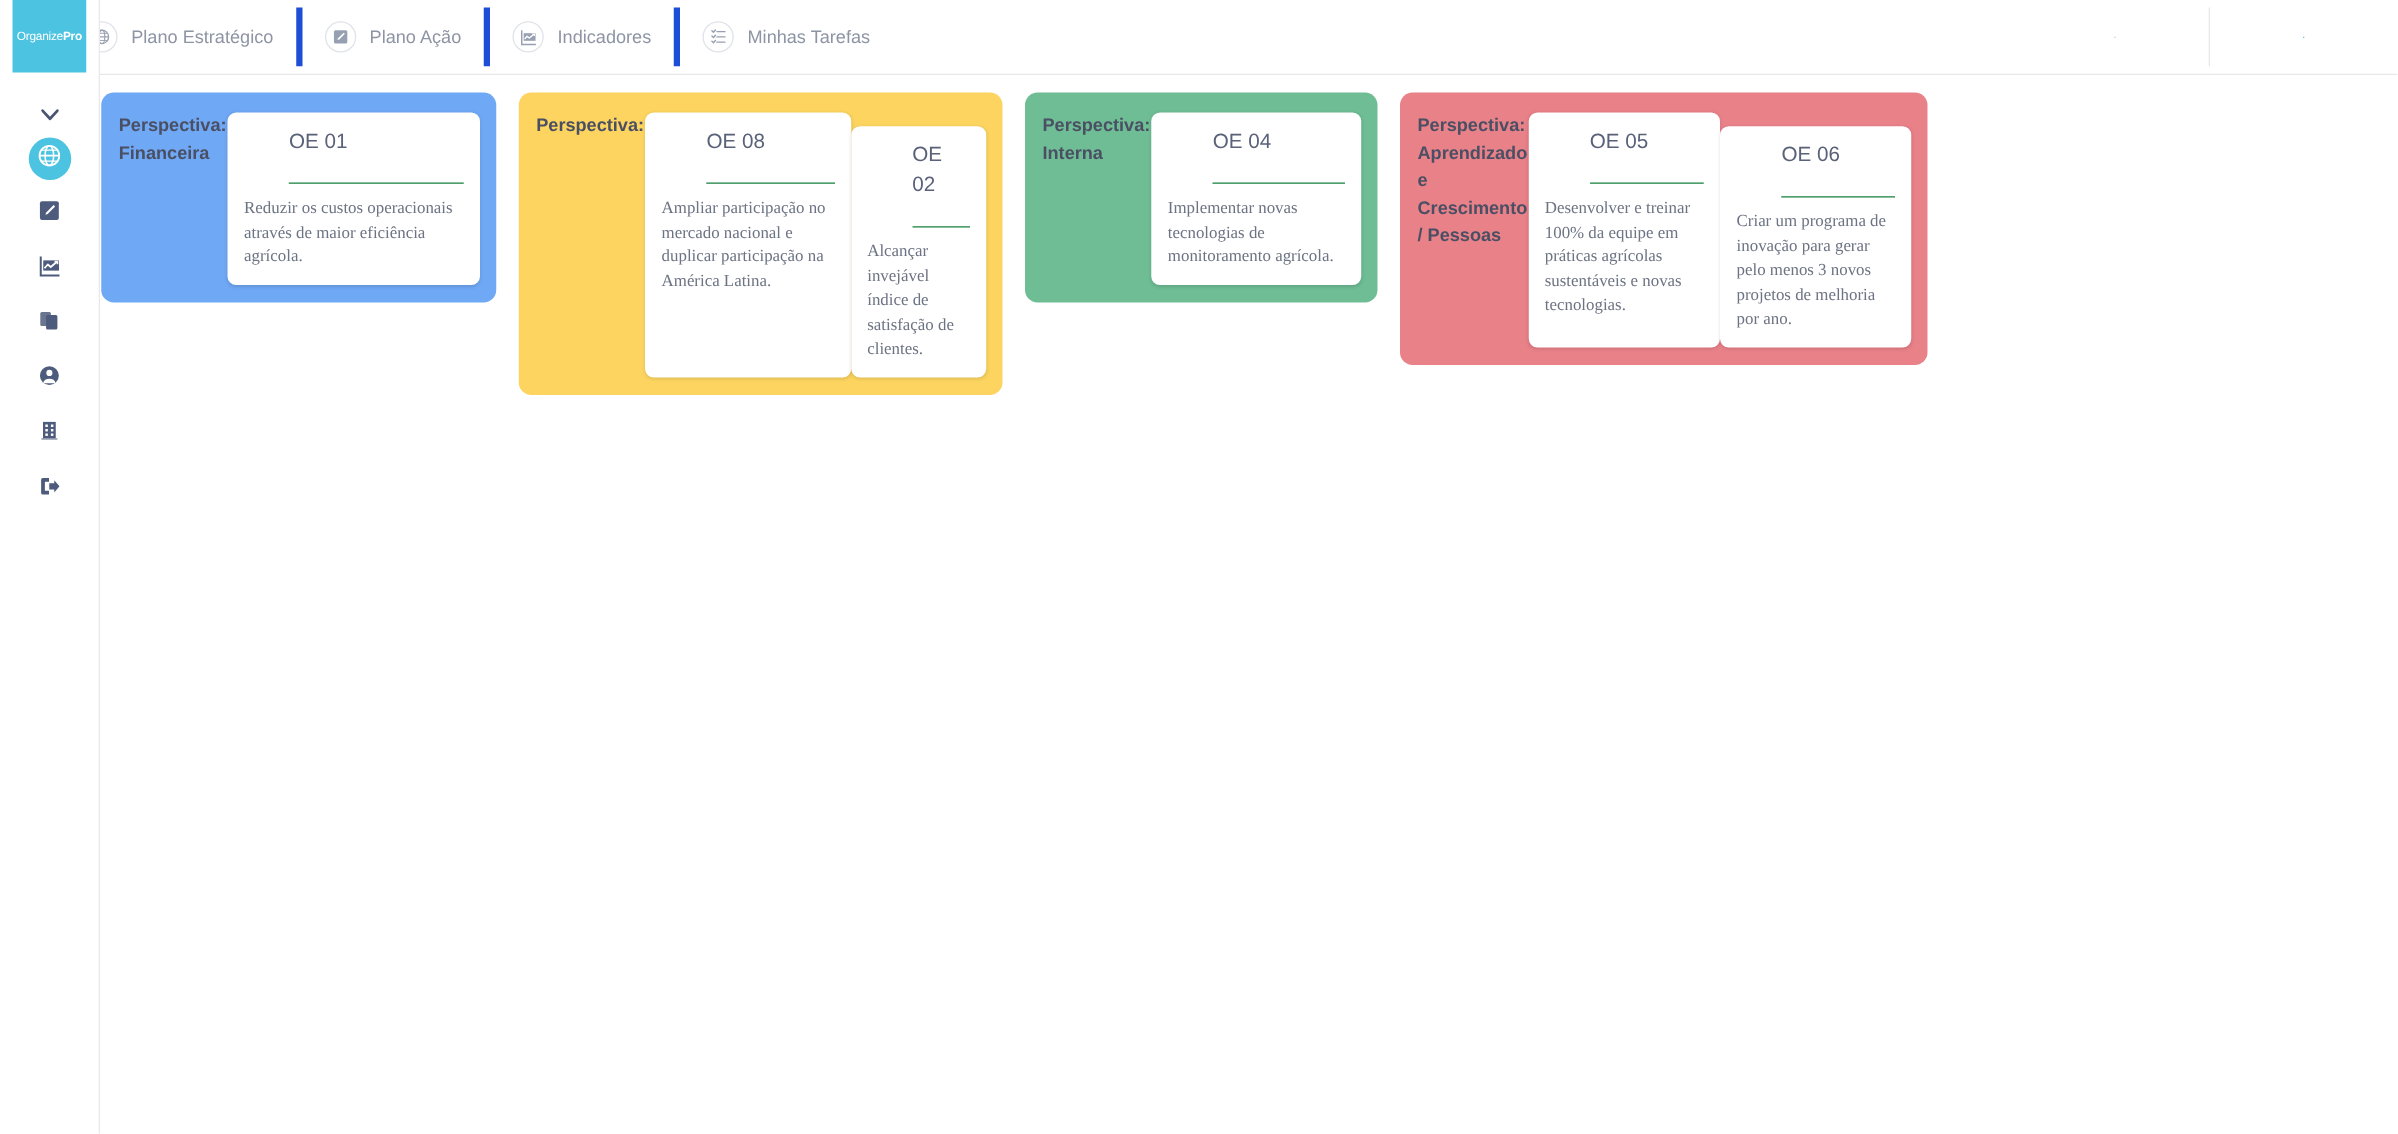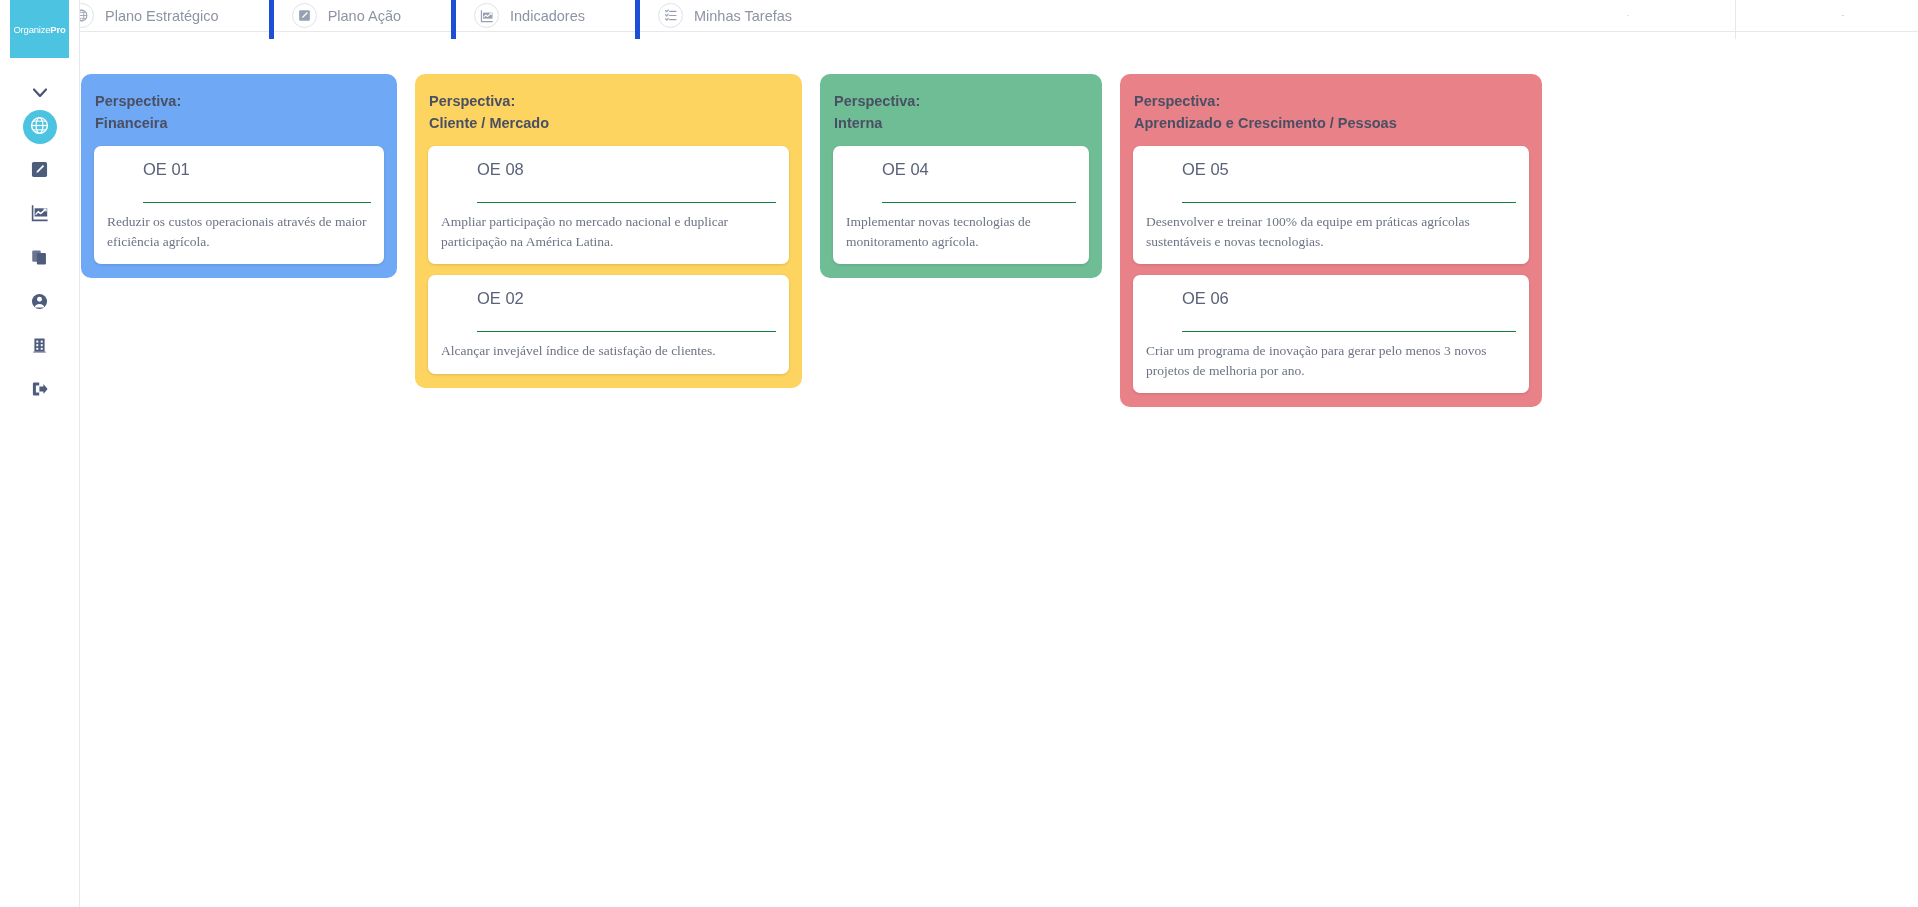--- a/index.html
+++ b/index.html
@@ -81,26 +81,25 @@
   .side-item.active {
     background: #4cc3e0;
   }
 
   
   .topbar {
     position: absolute;
     left: 59px;
     top: 0;
     right: 0;
-    height: 32px;
+    height: 60px;
     background: #ffffff;
     border-bottom: 1px solid #e8e8ea;
     display: flex;
     align-items: center;
-    gap: 32px;
   }
 
   .nav-item {
     display: flex;
     align-items: center;
     gap: 11px;
     height: 47px;
     padding: 0 18px 0 10px;
     cursor: pointer;
     position: relative;
@@ -153,21 +152,20 @@
     padding: 27px 0 0 22px;
     display: flex;
     align-items: flex-start;
     gap: 18px;
   }
 
   .perspective {
     border-radius: 10px;
     padding: 16px 13px 14px 13px;
     display: flex;
-    flex-direction: column;
   }
   .p-financeira  { width: 316px; background: #6fa8f5; }
   .p-cliente     { width: 387px; background: #fcd45f; }
   .p-interna     { width: 282px; background: #6ebd95; }
   .p-aprendizado { width: 422px; background: #e98189; }
 
   .p-title {
     font-size: 14.5px;
     font-weight: 700;
     color: #4a4f63;
@@ -376,21 +374,20 @@
       </div>
       <div class="objective">
         <div class="obj-code">OE 01</div>
         <div class="obj-desc">Reduzir os custos operacionais através de maior eficiência agrícola.</div>
       </div>
     </div>
 
     <div class="perspective p-cliente">
       <div class="p-title">
         <span>Perspectiva:</span>
-        <span class="l2">Cliente / Mercado</span>
       </div>
       <div class="objective">
         <div class="obj-code">OE 08</div>
         <div class="obj-desc">Ampliar participação no mercado nacional e duplicar participação na América Latina.</div>
       </div>
       <div class="objective">
         <div class="obj-code">OE 02</div>
         <div class="obj-desc">Alcançar invejável índice de satisfação de clientes.</div>
       </div>
     </div>

